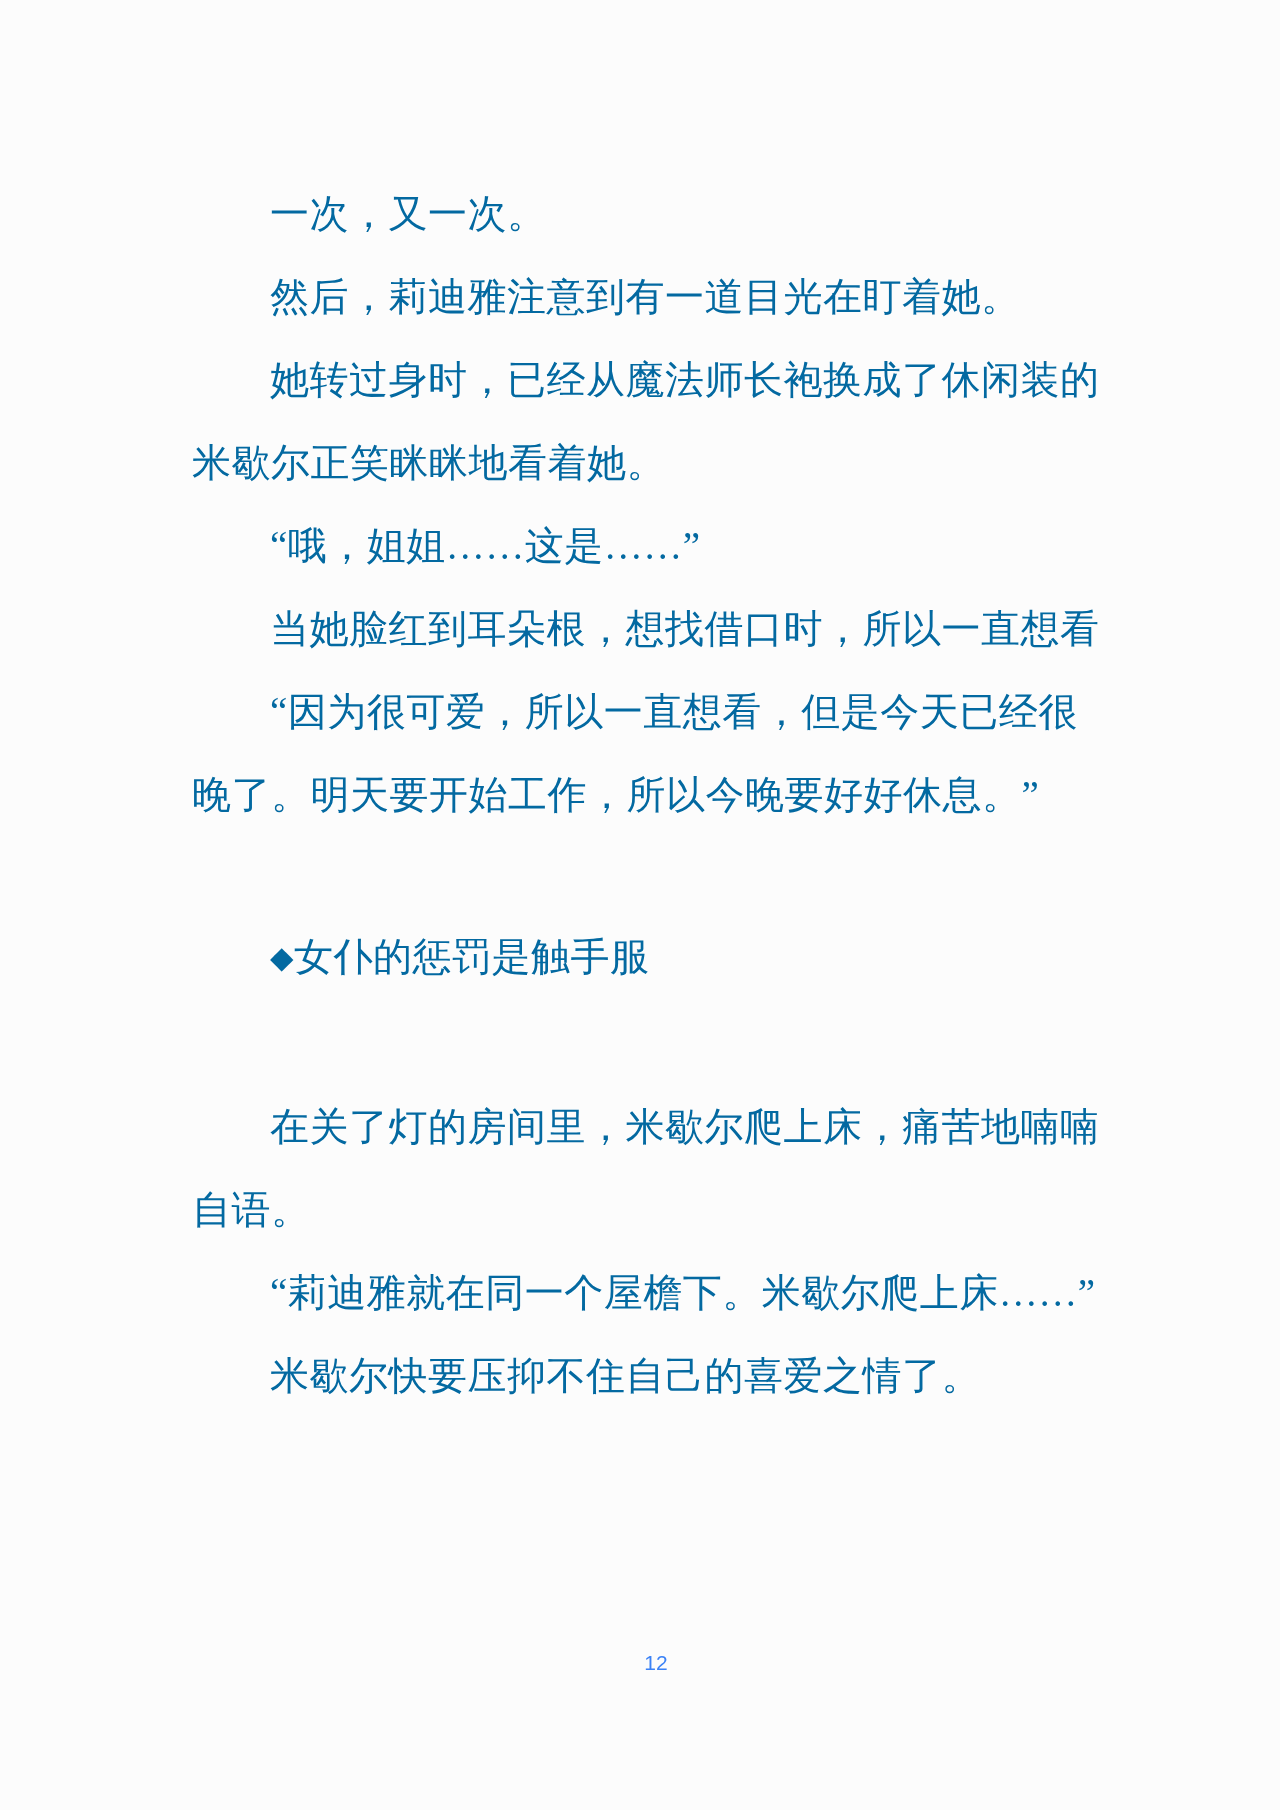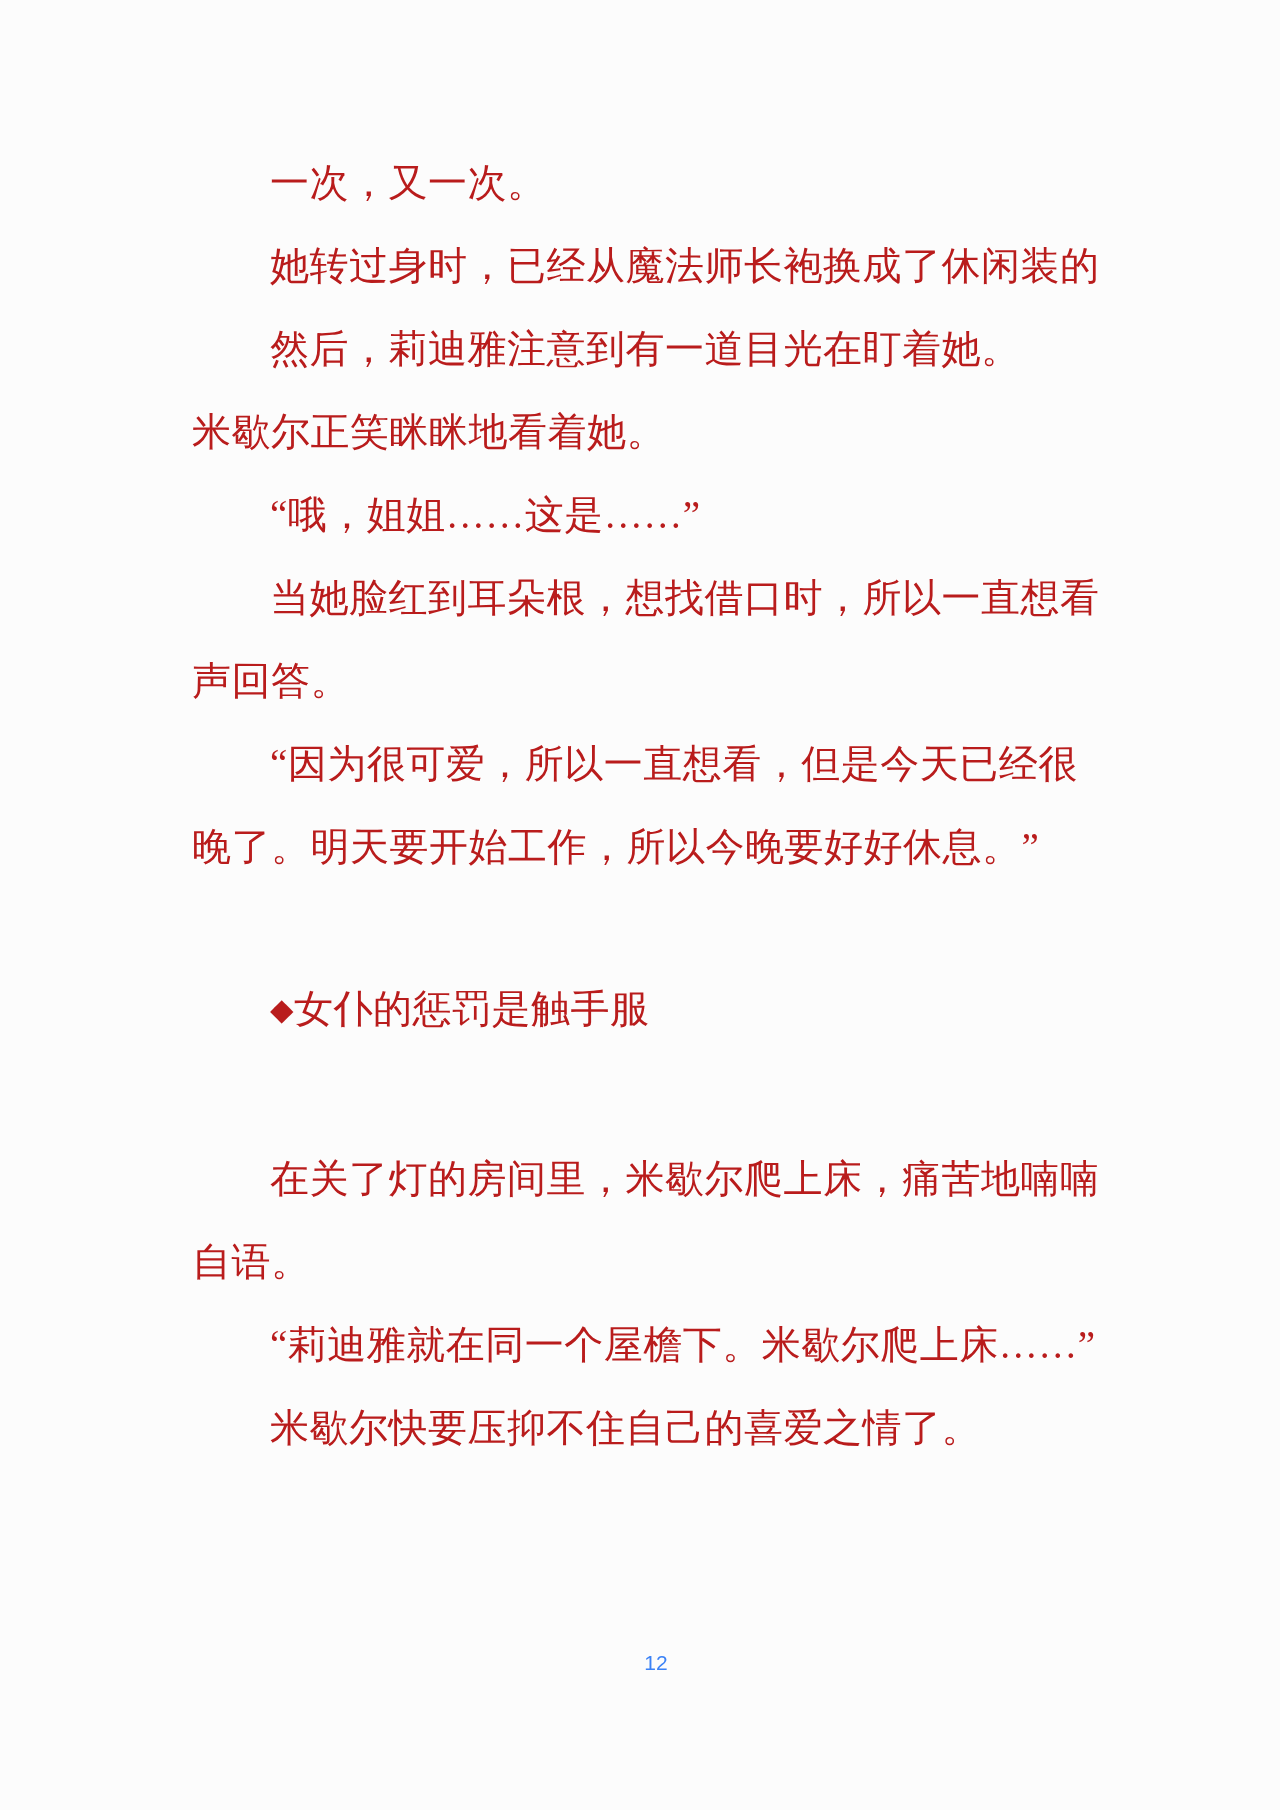--- a/index.html
+++ b/index.html
@@ -14,24 +14,24 @@
   }
   .page {
     position: relative;
     width: 1280px;
     height: 1810px;
     background: #fcfcfc;
     overflow: hidden;
   }
   .text-body {
     position: absolute;
-    top: 141px;
+    top: 172px;
     left: 192px;
     right: 186px;
-    color: #b91c1c;
+    color: #0369a1;
   }
   .line {
     font-size: 39px;
     line-height: 83px;
     height: 83px;
     font-weight: 500;
     white-space: nowrap;
     letter-spacing: 0.5px;
   }
   .line.indent {
@@ -55,26 +55,25 @@
     color: #3b82f6;
     font-family: "Liberation Sans", "DejaVu Sans", sans-serif;
   }
 </style>
 </head>
 <body>
 
 <div class="page">
   <div class="text-body">
       <div class="line indent">一次，又一次。</div>
+      <div class="line indent">然后，莉迪雅注意到有一道目光在盯着她。</div>
       <div class="line indent">她转过身时，已经从魔法师长袍换成了休闲装的</div>
-      <div class="line indent">然后，莉迪雅注意到有一道目光在盯着她。</div>
       <div class="line flush">米歇尔正笑眯眯地看着她。</div>
       <div class="line indent">“哦，姐姐……这是……”</div>
       <div class="line indent">当她脸红到耳朵根，想找借口时，所以一直想看</div>
-      <div class="line flush">声回答。</div>
       <div class="line indent">“因为很可爱，所以一直想看，但是今天已经很</div>
       <div class="line flush">晚了。明天要开始工作，所以今晚要好好休息。”</div>
       <div class="line blank"></div>
       <div class="line heading">◆女仆的惩罚是触手服</div>
       <div class="line blank"></div>
       <div class="line indent">在关了灯的房间里，米歇尔爬上床，痛苦地喃喃</div>
       <div class="line flush">自语。</div>
       <div class="line indent">“莉迪雅就在同一个屋檐下。米歇尔爬上床……”</div>
       <div class="line indent">米歇尔快要压抑不住自己的喜爱之情了。</div>
     </div>

